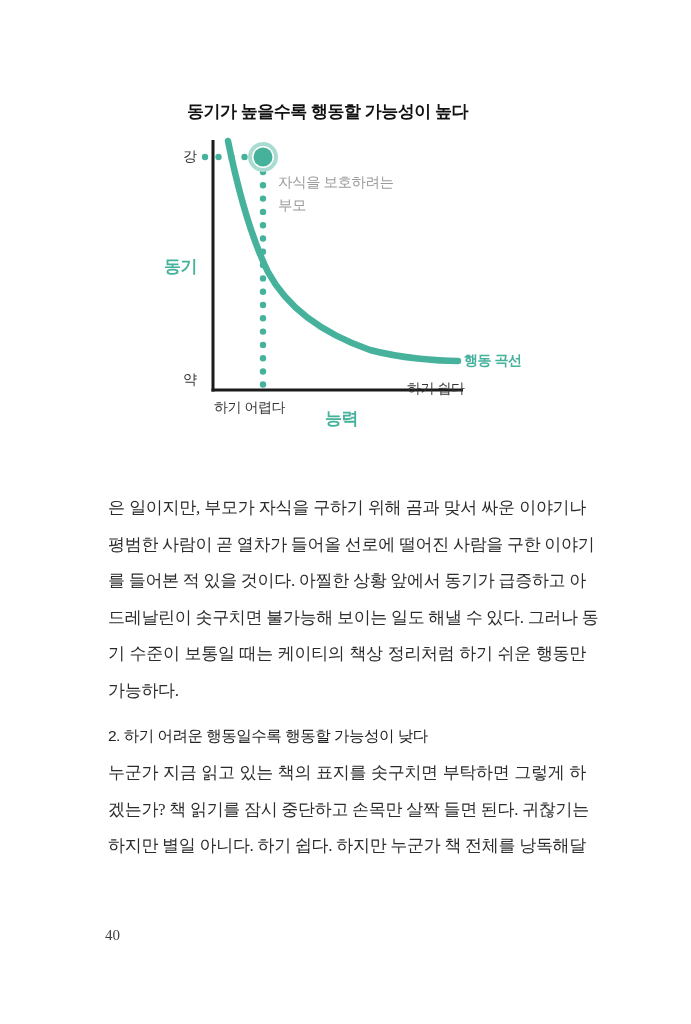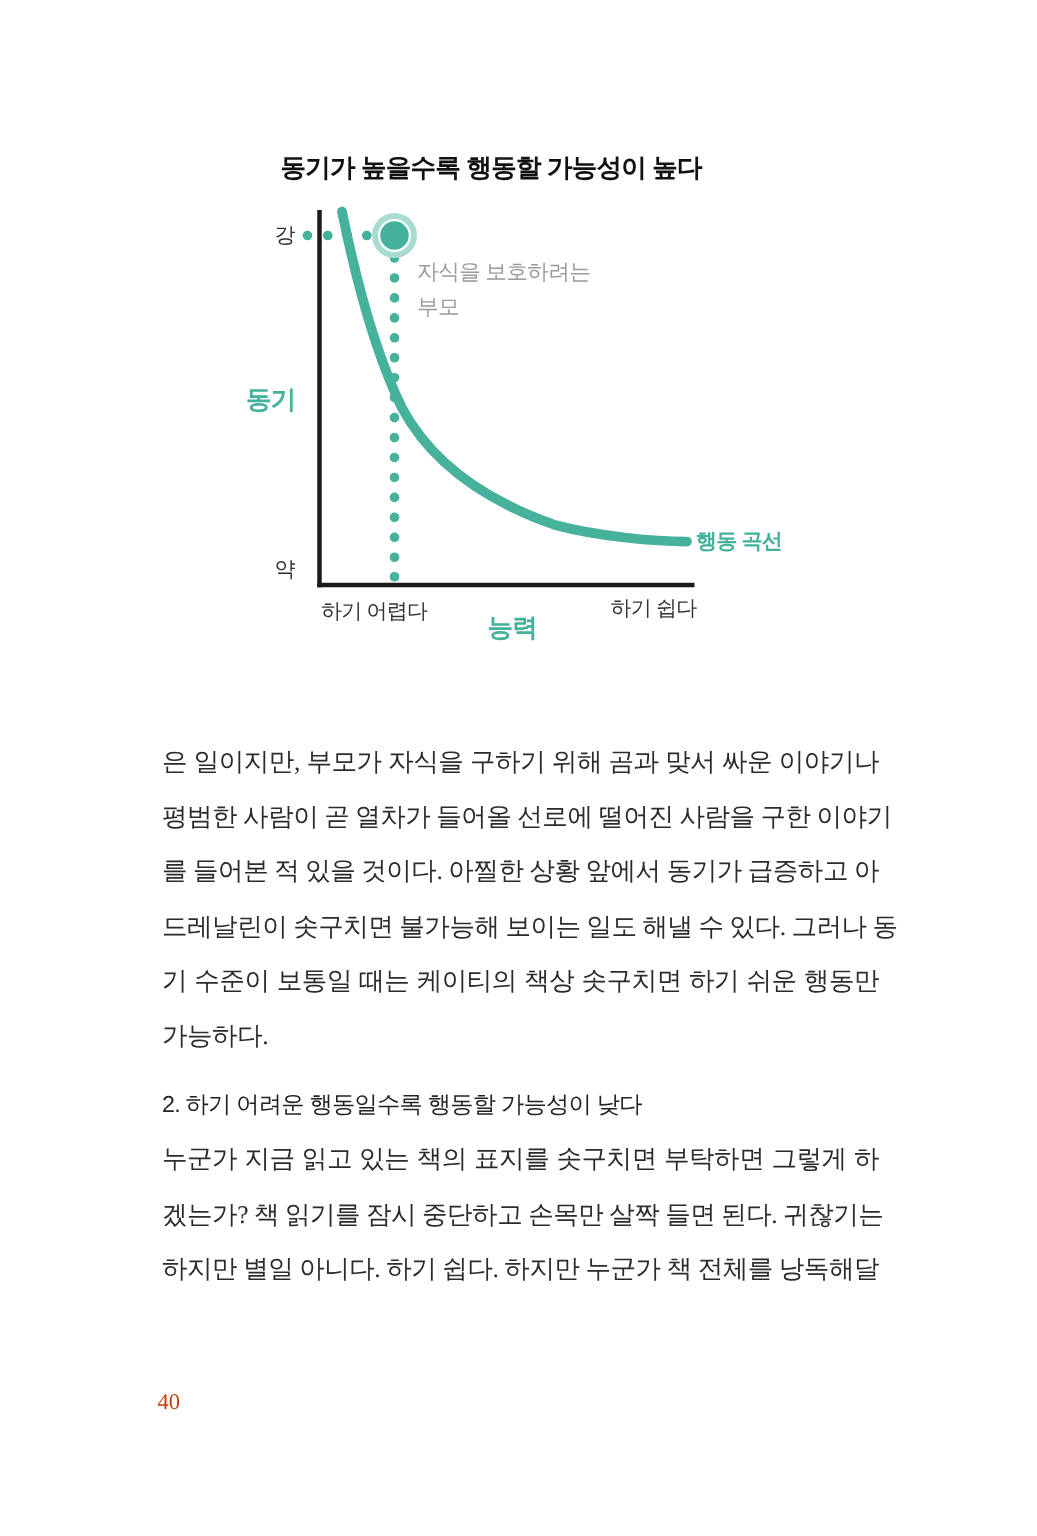--- a/index.html
+++ b/index.html
@@ -17,21 +17,21 @@
     font-size:17px;font-weight:700;color:#111;
     letter-spacing:-0.5px;white-space:nowrap;
   }
   .axis-end-label{
     position:absolute;font-size:14px;color:#333;white-space:nowrap;
     letter-spacing:-0.5px;
   }
   .lbl-strong{left:183px;top:148px;}
   .lbl-weak{left:183px;top:371px;}
   .lbl-hard{left:214px;top:399px;}
-  .lbl-easy{left:407px;top:397px;}
+  .lbl-easy{left:407px;top:380px;}
   .axis-title{
     position:absolute;font-size:17px;font-weight:700;color:#46B29C;
     letter-spacing:-0.5px;white-space:nowrap;text-align:right;
   }
   .lbl-motivation{left:164px;top:255px;}
   .lbl-ability{left:325px;top:407px;}
   .curve-label{
     position:absolute;left:464px;top:352px;
     font-size:14px;font-weight:700;color:#46B29C;
     letter-spacing:-0.5px;white-space:nowrap;
@@ -57,21 +57,21 @@
   .bline.last{text-align-last:left;white-space:normal;}
   .subheading{
     position:absolute;left:108px;top:726px;width:478px;
     font-family:"Liberation Sans","DejaVu Sans",sans-serif;
     font-size:15.5px;font-weight:500;color:#222;
     letter-spacing:-0.5px;
   }
   .page-number{
     position:absolute;left:105px;top:927px;
     font-family:"Liberation Serif","DejaVu Serif",serif;
-    font-size:15px;color:#c2410c;
+    font-size:15px;color:#404040;
   }
 </style>
 </head>
 <body>
 
 <div class="page">
 
   <div class="chart-layer">
 
     <div class="chart-title">동기가 높을수록 행동할 가능성이 높다</div>
@@ -130,21 +130,21 @@
       <div>자식을 보호하려는</div>
       <div>부모</div>
     </div>
   </div>
 
   <div class="body-block para1">
     <div class="bline">은 일이지만, 부모가 자식을 구하기 위해 곰과 맞서 싸운 이야기나</div>
     <div class="bline">평범한 사람이 곧 열차가 들어올 선로에 떨어진 사람을 구한 이야기</div>
     <div class="bline">를 들어본 적 있을 것이다. 아찔한 상황 앞에서 동기가 급증하고 아</div>
     <div class="bline">드레날린이 솟구치면 불가능해 보이는 일도 해낼 수 있다. 그러나 동</div>
-    <div class="bline">기 수준이 보통일 때는 케이티의 책상 솟구치면 하기 쉬운 행동만</div>
+    <div class="bline">기 수준이 보통일 때는 케이티의 책상 정리처럼 하기 쉬운 행동만</div>
     <div class="bline last">가능하다.</div>
   </div>
 
   <div class="subheading">2. 하기 어려운 행동일수록 행동할 가능성이 낮다</div>
 
   <div class="body-block para2">
     <div class="bline">누군가 지금 읽고 있는 책의 표지를 솟구치면 부탁하면 그렇게 하</div>
     <div class="bline">겠는가? 책 읽기를 잠시 중단하고 손목만 살짝 들면 된다. 귀찮기는</div>
     <div class="bline">하지만 별일 아니다. 하기 쉽다. 하지만 누군가 책 전체를 낭독해달</div>
   </div>

